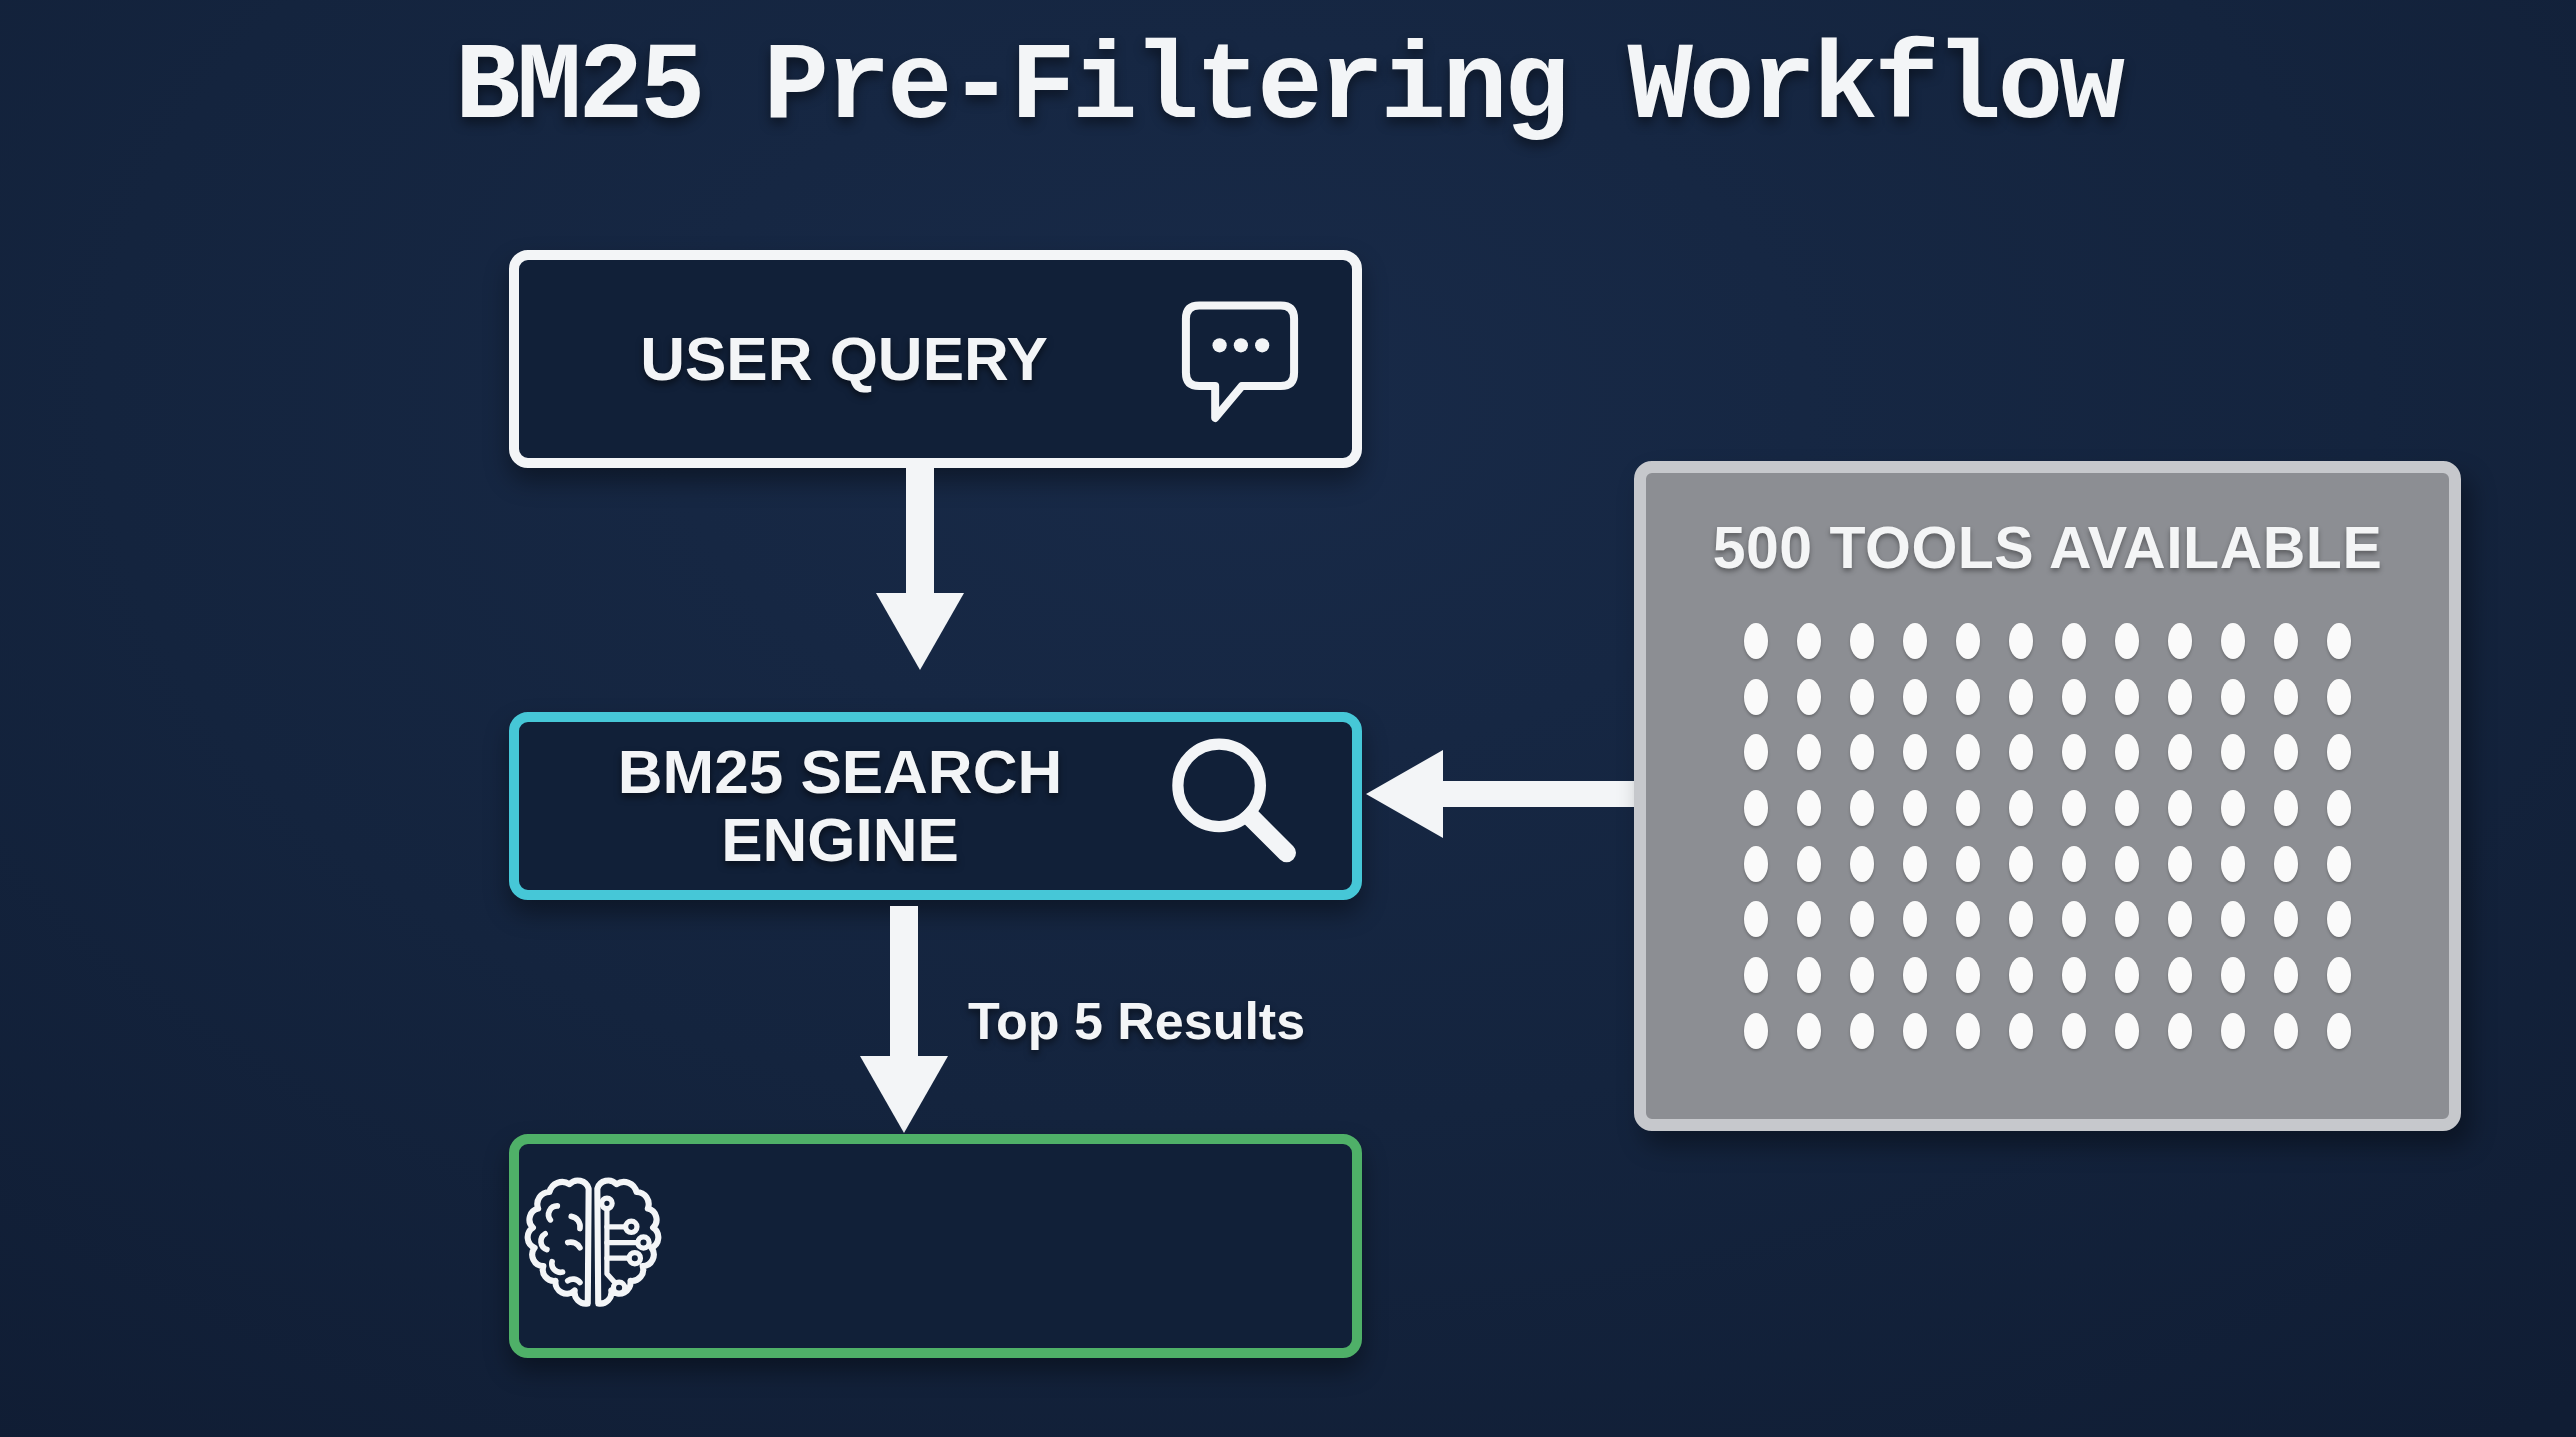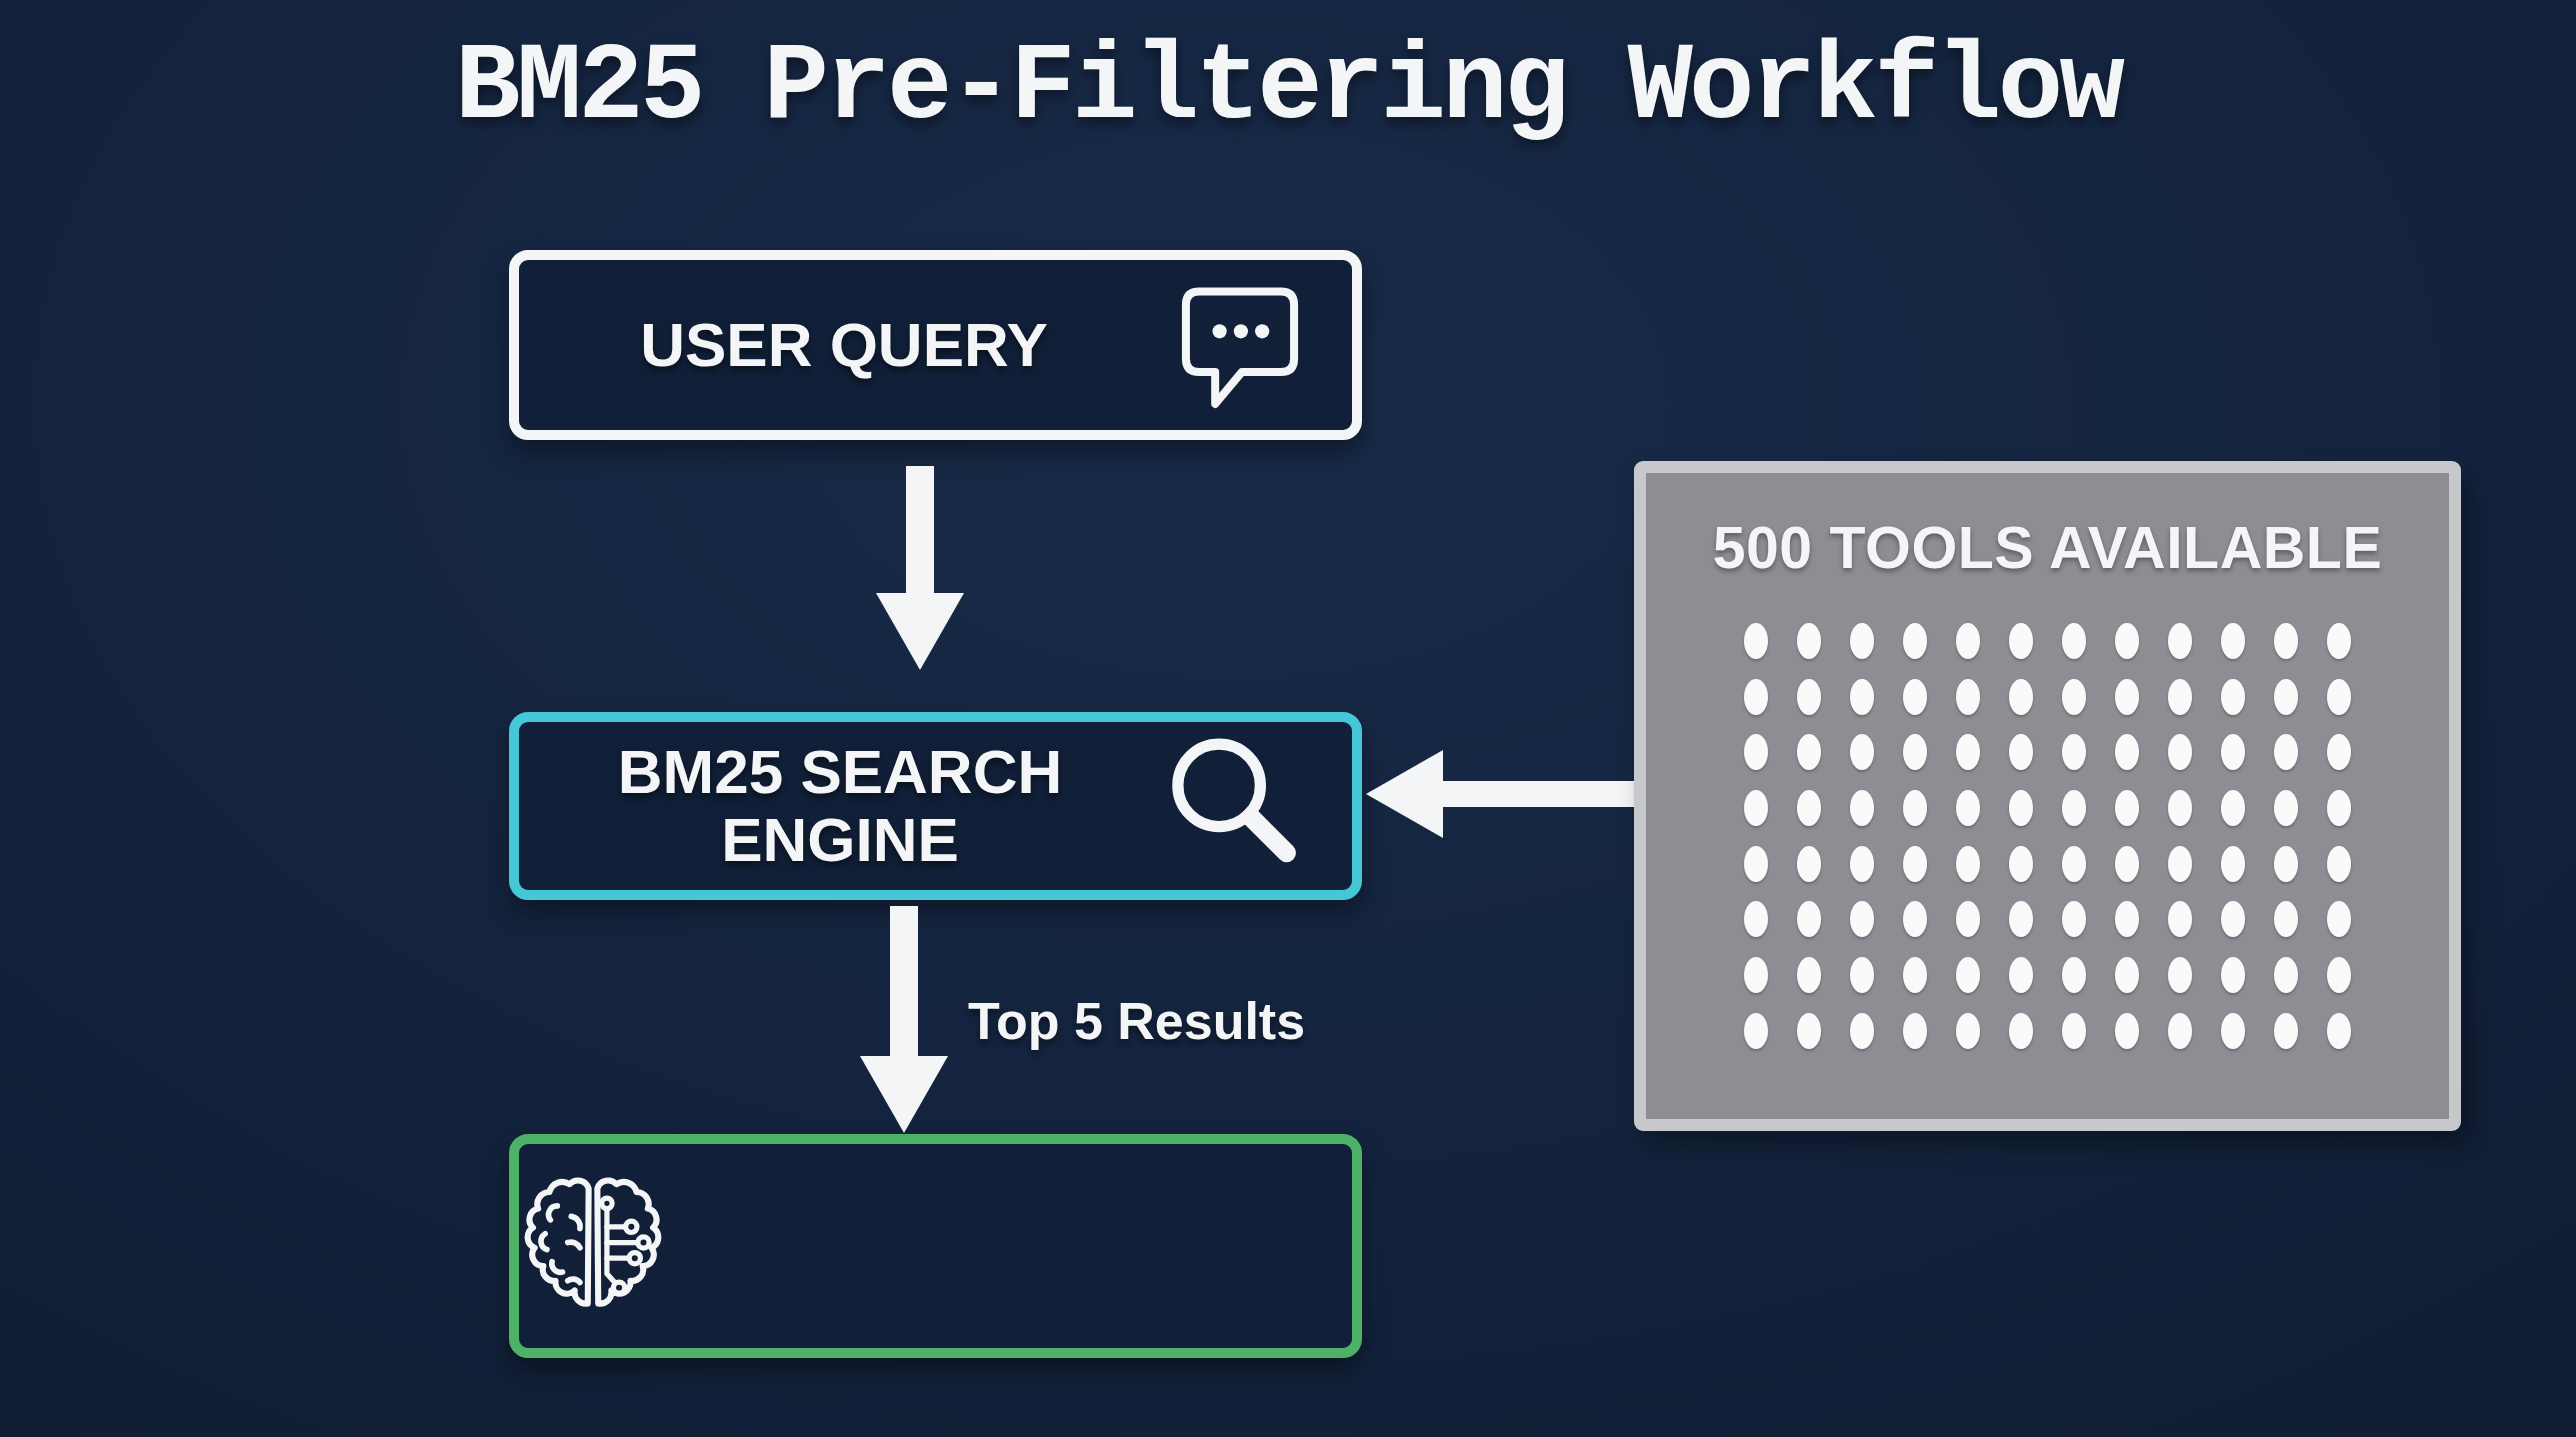--- a/index.html
+++ b/index.html
@@ -33,21 +33,21 @@
     font-family:Liberation Mono, monospace;
   }
   
   .node{
     position:absolute;left:509px;width:853px;
     display:flex;align-items:center;
     background:var(--box-fill);
     border-radius:19px;
     box-shadow:0 13px 24px rgba(0,0,0,.38);
   }
-  .node-user{top:250px;height:190px;border:10.3px solid var(--white);}
+  .node-user{top:250px;height:218px;border:10.3px solid var(--white);}
   .node-bm25{top:712px;height:188px;border:10.3px solid var(--cyan-border);}
   .node-llm{top:1134px;height:224px;border:10.3px solid var(--green-border);}
   .node-label{
     flex:1;text-align:center;
     font-size:62px;font-weight:800;line-height:1.1;
     letter-spacing:0px;color:var(--white);
     text-shadow:0 3.7px 7.5px rgba(0,0,0,.5);
   }
   .node-bm25 .node-label span{display:inline-block;max-width:524px;}
   .node-icon{flex:0 0 auto;margin-right:41px;display:flex;align-items:center;justify-content:center;}
@@ -77,21 +77,21 @@
     position:absolute;left:968px;top:991px;
     font-size:52px;font-weight:800;color:var(--white);
     text-shadow:0 3.7px 7.5px rgba(0,0,0,.5);
     white-space:nowrap;
   }
   
   .panel{
     position:absolute;left:1634px;top:461px;width:827px;height:670px;
     background:var(--panel-fill);
     border:12px solid var(--panel-border);
-    border-radius:9px;
+    border-radius:18px;
     box-shadow:9.4px 15px 24px rgba(0,0,0,.35);
   }
   .panel-title{
     margin-top:41px;text-align:center;
     font-size:59px;font-weight:800;letter-spacing:0.5px;
     color:#F4F5F6;
     text-shadow:0 2.8px 5.6px rgba(0,0,0,.35);
     white-space:nowrap;
   }
   .dots{

